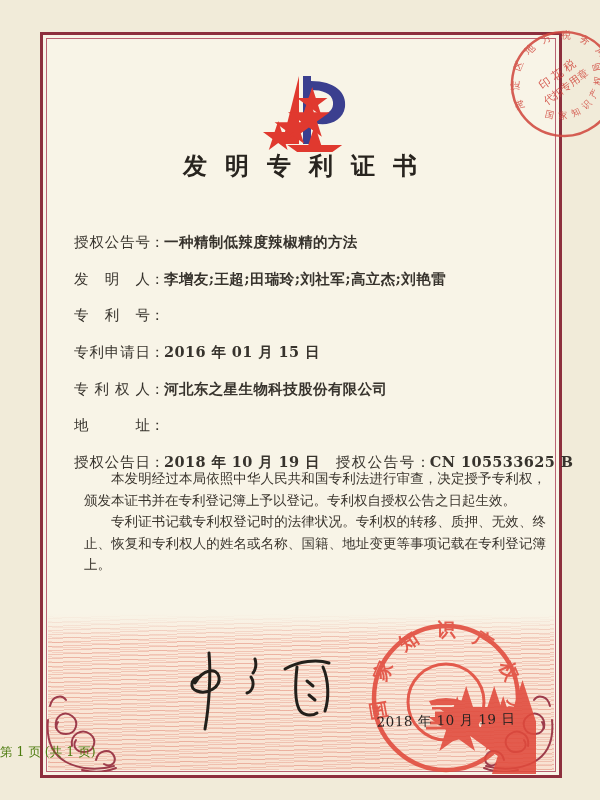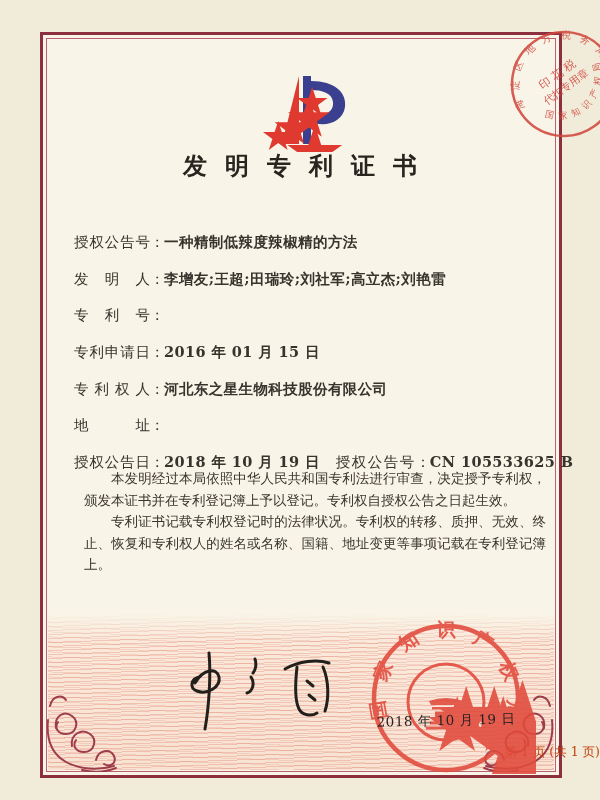--- a/index.html
+++ b/index.html
@@ -59,21 +59,21 @@
   .body-text p{margin:0;font-size:13.5px;line-height:21.5px;color:#3a352e;text-align:justify;text-indent:2em;}
 
   
   .director{position:absolute;left:84px;top:674px;font-size:15.5px;line-height:29px;letter-spacing:5px;color:#2c2824;z-index:3;}
   .signature{position:absolute;left:165px;top:645px;width:190px;height:90px;z-index:3;}
   .seal{position:absolute;left:356px;top:614px;width:180px;height:160px;z-index:4;}
   .seal-date{
     position:absolute;left:366px;top:712px;width:160px;text-align:center;z-index:5;
     font-size:13.5px;color:#262220;letter-spacing:.5px;transform:rotate(-1.5deg);
   }
-  .footer{position:absolute;left:0;right:0;top:744px;text-align:right;font-size:12.5px;color:#c2410c;z-index:3;}
+  .footer{position:absolute;left:0;right:0;top:744px;text-align:left;font-size:12.5px;color:#4d7c0f;z-index:3;}
 
   
   .tax{position:absolute;top:22px;right:-26px;width:124px;height:124px;transform:rotate(-36deg);opacity:.88;z-index:6;}
 </style>
 </head>
 <body>
 
 <svg width="0" height="0" style="position:absolute">
   <defs>
     <symbol id="star5" viewBox="-10 -10 20 20">

